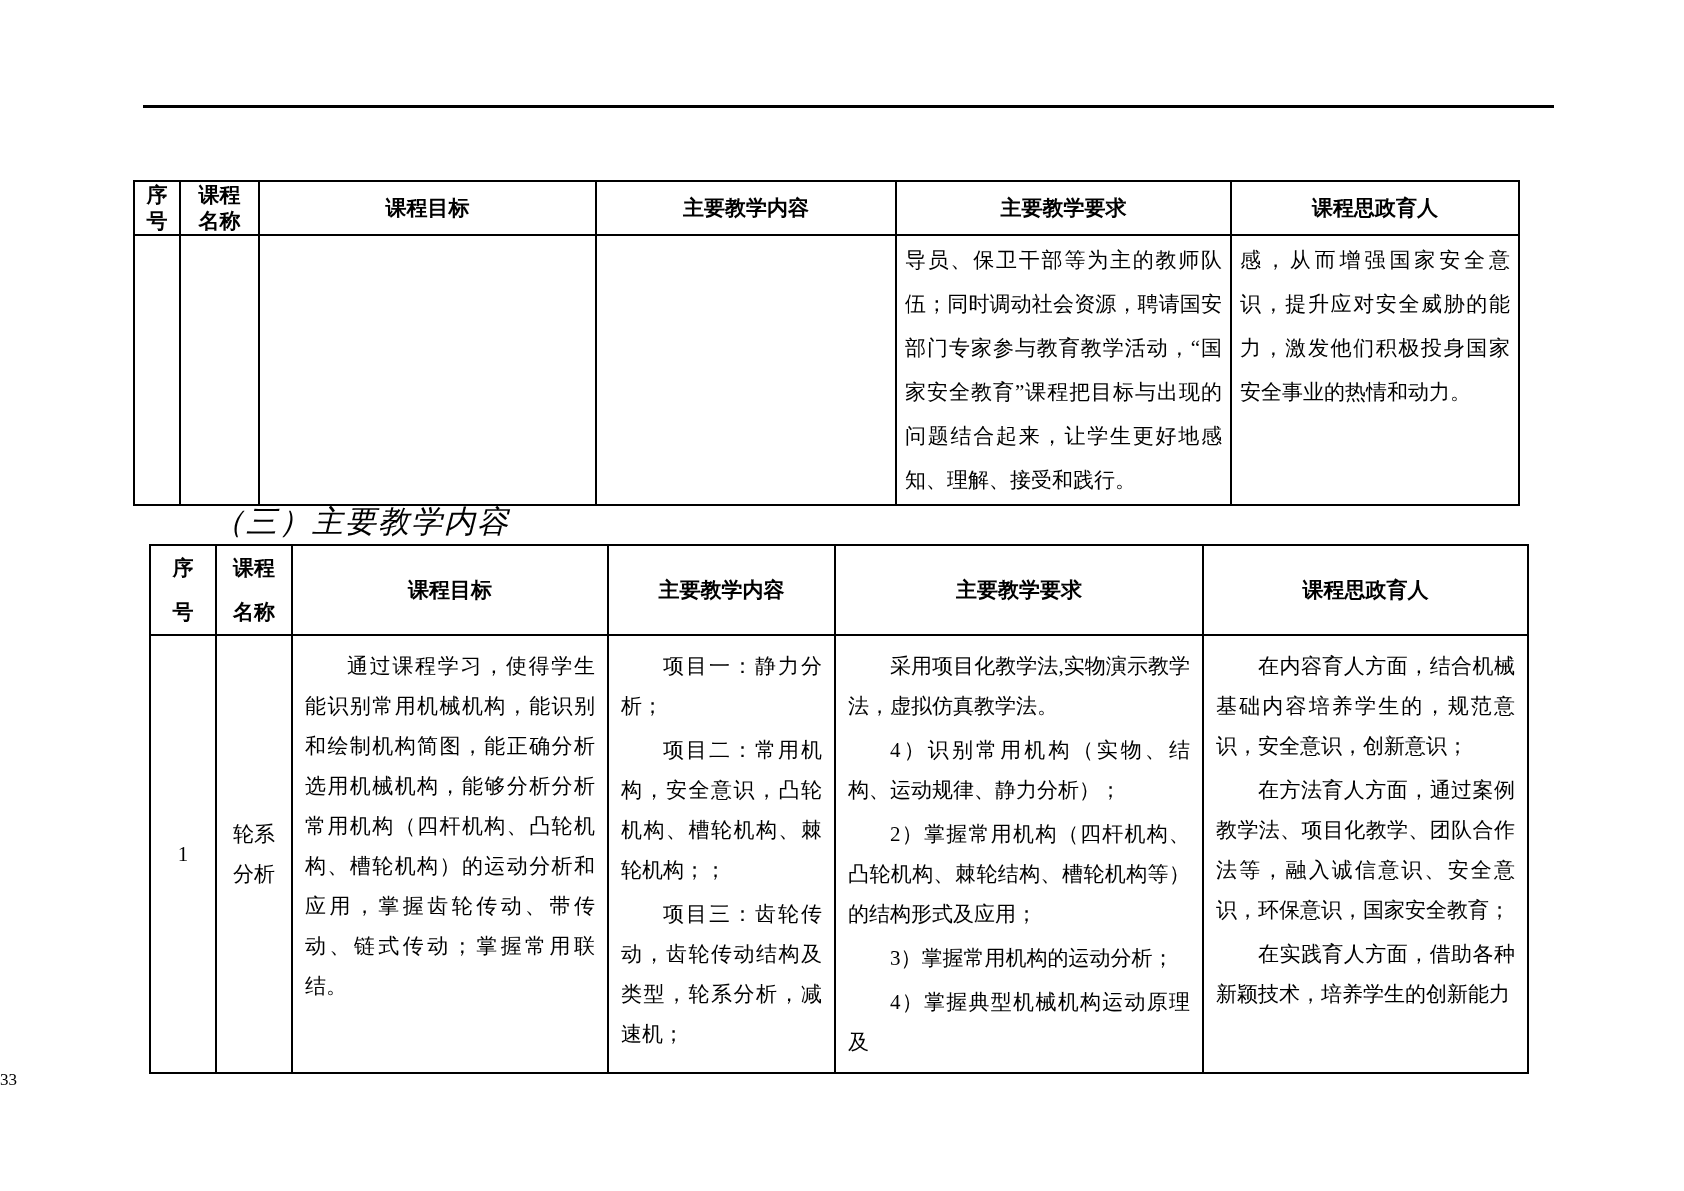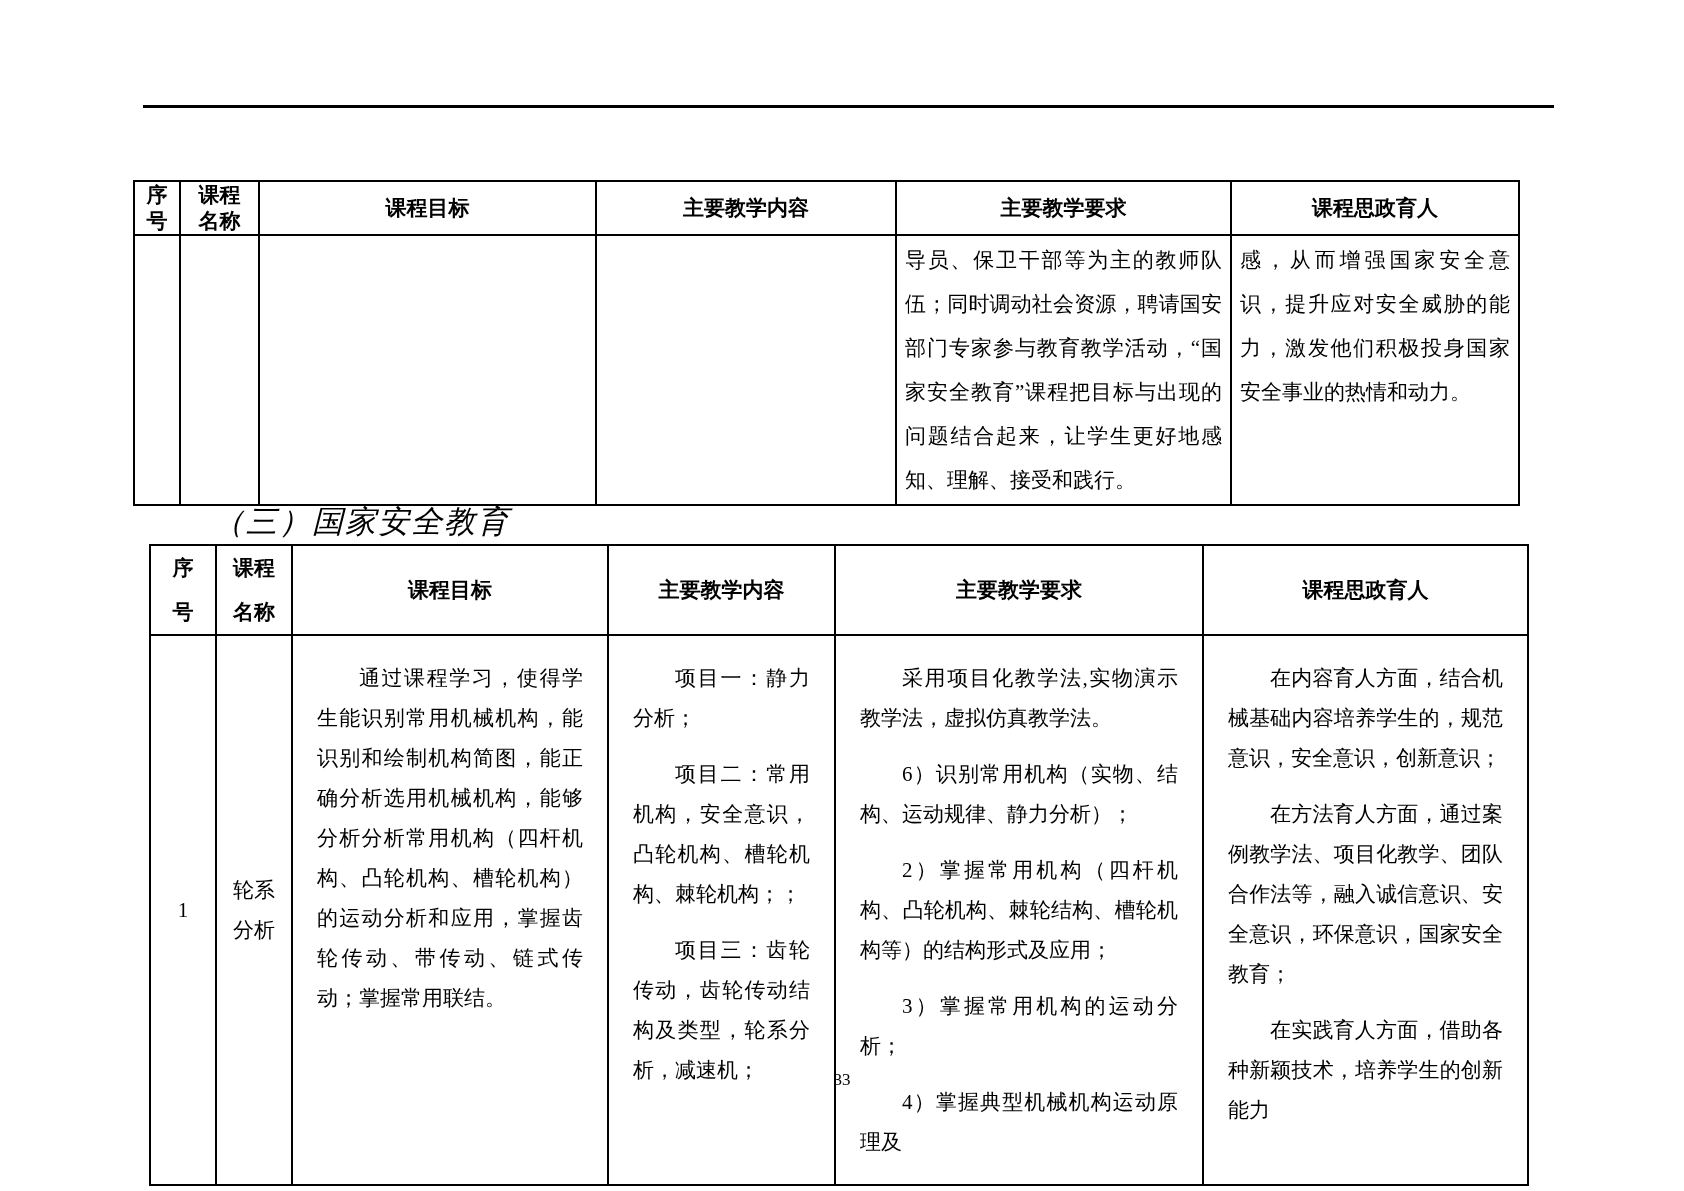--- a/index.html
+++ b/index.html
@@ -57,32 +57,31 @@
     font-weight: normal;
     font-style: italic;
     font-family: "Liberation Serif", serif;
     letter-spacing: 2px;
     white-space: nowrap;
   }
   
   .t2 { left: 149px; top: 544px; width: 1378px; }
   .t2 th { height: 87px; line-height: 44px; }
   .t2 td { height: 351px; line-height: 40px; padding: 6px 8px; }
-  .t2 td p { text-indent: 2em; margin: 16px; }
+  .t2 td p { text-indent: 2em; margin: 4px; }
   .cell-center {
     text-align: center;
     vertical-align: middle;
   }
   
   .page-number {
     position: absolute;
     left: 0;
     top: 1070px;
     width: 100%;
-    text-align: center;
     font-size: 17px;
   }
 </style>
 </head>
 <body>
 
 <div class="page">
 
   <div class="top-rule"></div>
 
@@ -112,21 +111,21 @@
         <td class="cell-center"></td>
         <td class="cell-center"></td>
         <td></td>
         <td></td>
         <td>导员、保卫干部等为主的教师队伍；同时调动社会资源，聘请国安部门专家参与教育教学活动，“国家安全教育”课程把目标与出现的问题结合起来，让学生更好地感知、理解、接受和践行。</td>
         <td>感，从而增强国家安全意识，提升应对安全威胁的能力，激发他们积极投身国家安全事业的热情和动力。</td>
       </tr>
     </tbody>
   </table>
 
-  <h2 class="section-heading">（三）国家安全教育</h2>
+  <h2 class="section-heading">（三）主要教学内容</h2>
 
   <table class="t2">
     <colgroup>
       <col style="width:66px">
         <col style="width:76px">
         <col style="width:316px">
       <col style="width:227px">
         <col style="width:368px">
         <col style="width:325px">
     </colgroup>
@@ -149,21 +148,21 @@
         <td>
             <p>通过课程学习，使得学生能识别常用机械机构，能识别和绘制机构简图，能正确分析选用机械机构，能够分析分析常用机构（四杆机构、凸轮机构、槽轮机构）的运动分析和应用，掌握齿轮传动、带传动、链式传动；掌握常用联结。</p>
           </td>
         <td>
             <p>项目一：静力分析；</p>
             <p>项目二：常用机构，安全意识，凸轮机构、槽轮机构、棘轮机构；；</p>
             <p>项目三：齿轮传动，齿轮传动结构及类型，轮系分析，减速机；</p>
           </td>
         <td>
             <p>采用项目化教学法,实物演示教学法，虚拟仿真教学法。</p>
-            <p>6）识别常用机构（实物、结构、运动规律、静力分析）；</p>
+            <p>4）识别常用机构（实物、结构、运动规律、静力分析）；</p>
             <p>2）掌握常用机构（四杆机构、凸轮机构、棘轮结构、槽轮机构等）的结构形式及应用；</p>
             <p>3）掌握常用机构的运动分析；</p>
             <p>4）掌握典型机械机构运动原理及</p>
           </td>
         <td>
             <p>在内容育人方面，结合机械基础内容培养学生的，规范意识，安全意识，创新意识；</p>
             <p>在方法育人方面，通过案例教学法、项目化教学、团队合作法等，融入诚信意识、安全意识，环保意识，国家安全教育；</p>
             <p>在实践育人方面，借助各种新颖技术，培养学生的创新能力</p>
           </td>
       </tr>

